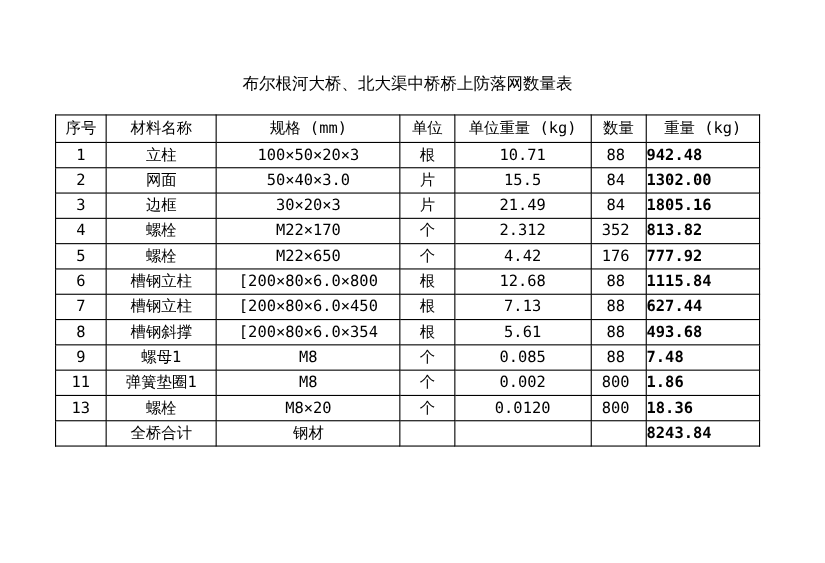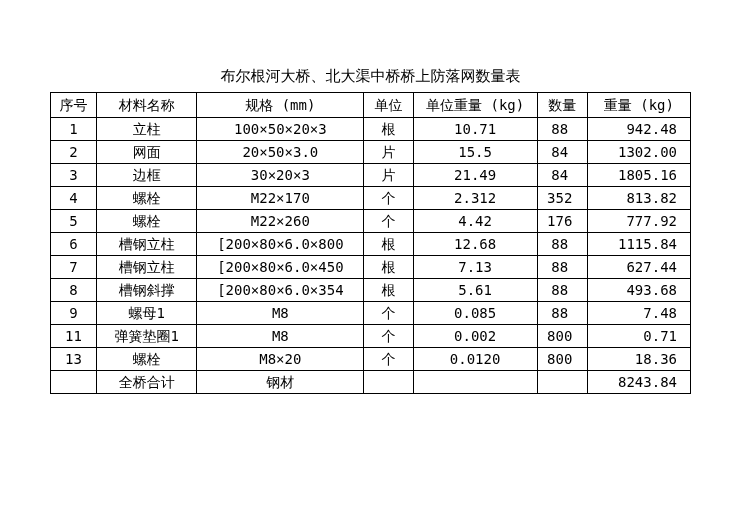--- a/index.html
+++ b/index.html
@@ -24,21 +24,21 @@
     width: 639px;
     text-align: center;
     font-size: 15px;
     line-height: 20px;
     white-space: nowrap;
     letter-spacing: 0px;
   }
   #qty-table {
     position: absolute;
     left: 50px;
-    top: 92px;
+    top: 104px;
     border-collapse: collapse;
     table-layout: fixed;
     width: 641px;
     font-size: 14px;
   }
   #qty-table th, #qty-table td {
     border: 1px solid #000000;
     padding: 0;
     margin: 0;
     overflow: hidden;
@@ -53,22 +53,23 @@
     font-size: 14px;
   }
   #qty-table td {
     height: 22px;
     line-height: 22px;
   }
   #qty-table td.align-qty {
     padding-right: 5px;
   }
   #qty-table td.align-weight {
-    text-align: right;
+    text-align: left;
     padding-right: 13px;
+    font-weight: bold;
   }
 </style>
 </head>
 <body>
 
 <div id="page">
 
   <div id="doc-title">布尔根河大桥、北大渠中桥桥上防落网数量表</div>
 
   <table id="qty-table">
@@ -98,21 +99,21 @@
           <td>立柱</td>
           <td>100×50×20×3</td>
           <td>根</td>
           <td>10.71</td>
           <td class="align-qty">88</td>
           <td class="align-weight">942.48</td>
         </tr>
         <tr>
           <td>2</td>
           <td>网面</td>
-          <td>20×50×3.0</td>
+          <td>50×40×3.0</td>
           <td>片</td>
           <td>15.5</td>
           <td class="align-qty">84</td>
           <td class="align-weight">1302.00</td>
         </tr>
         <tr>
           <td>3</td>
           <td>边框</td>
           <td>30×20×3</td>
           <td>片</td>
@@ -125,21 +126,21 @@
           <td>螺栓</td>
           <td>M22×170</td>
           <td>个</td>
           <td>2.312</td>
           <td class="align-qty">352</td>
           <td class="align-weight">813.82</td>
         </tr>
         <tr>
           <td>5</td>
           <td>螺栓</td>
-          <td>M22×260</td>
+          <td>M22×650</td>
           <td>个</td>
           <td>4.42</td>
           <td class="align-qty">176</td>
           <td class="align-weight">777.92</td>
         </tr>
         <tr>
           <td>6</td>
           <td>槽钢立柱</td>
           <td>[200×80×6.0×800</td>
           <td>根</td>
@@ -174,21 +175,21 @@
           <td class="align-qty">88</td>
           <td class="align-weight">7.48</td>
         </tr>
         <tr>
           <td>11</td>
           <td>弹簧垫圈1</td>
           <td>M8</td>
           <td>个</td>
           <td>0.002</td>
           <td class="align-qty">800</td>
-          <td class="align-weight">0.71</td>
+          <td class="align-weight">1.86</td>
         </tr>
         <tr>
           <td>13</td>
           <td>螺栓</td>
           <td>M8×20</td>
           <td>个</td>
           <td>0.0120</td>
           <td class="align-qty">800</td>
           <td class="align-weight">18.36</td>
         </tr>

